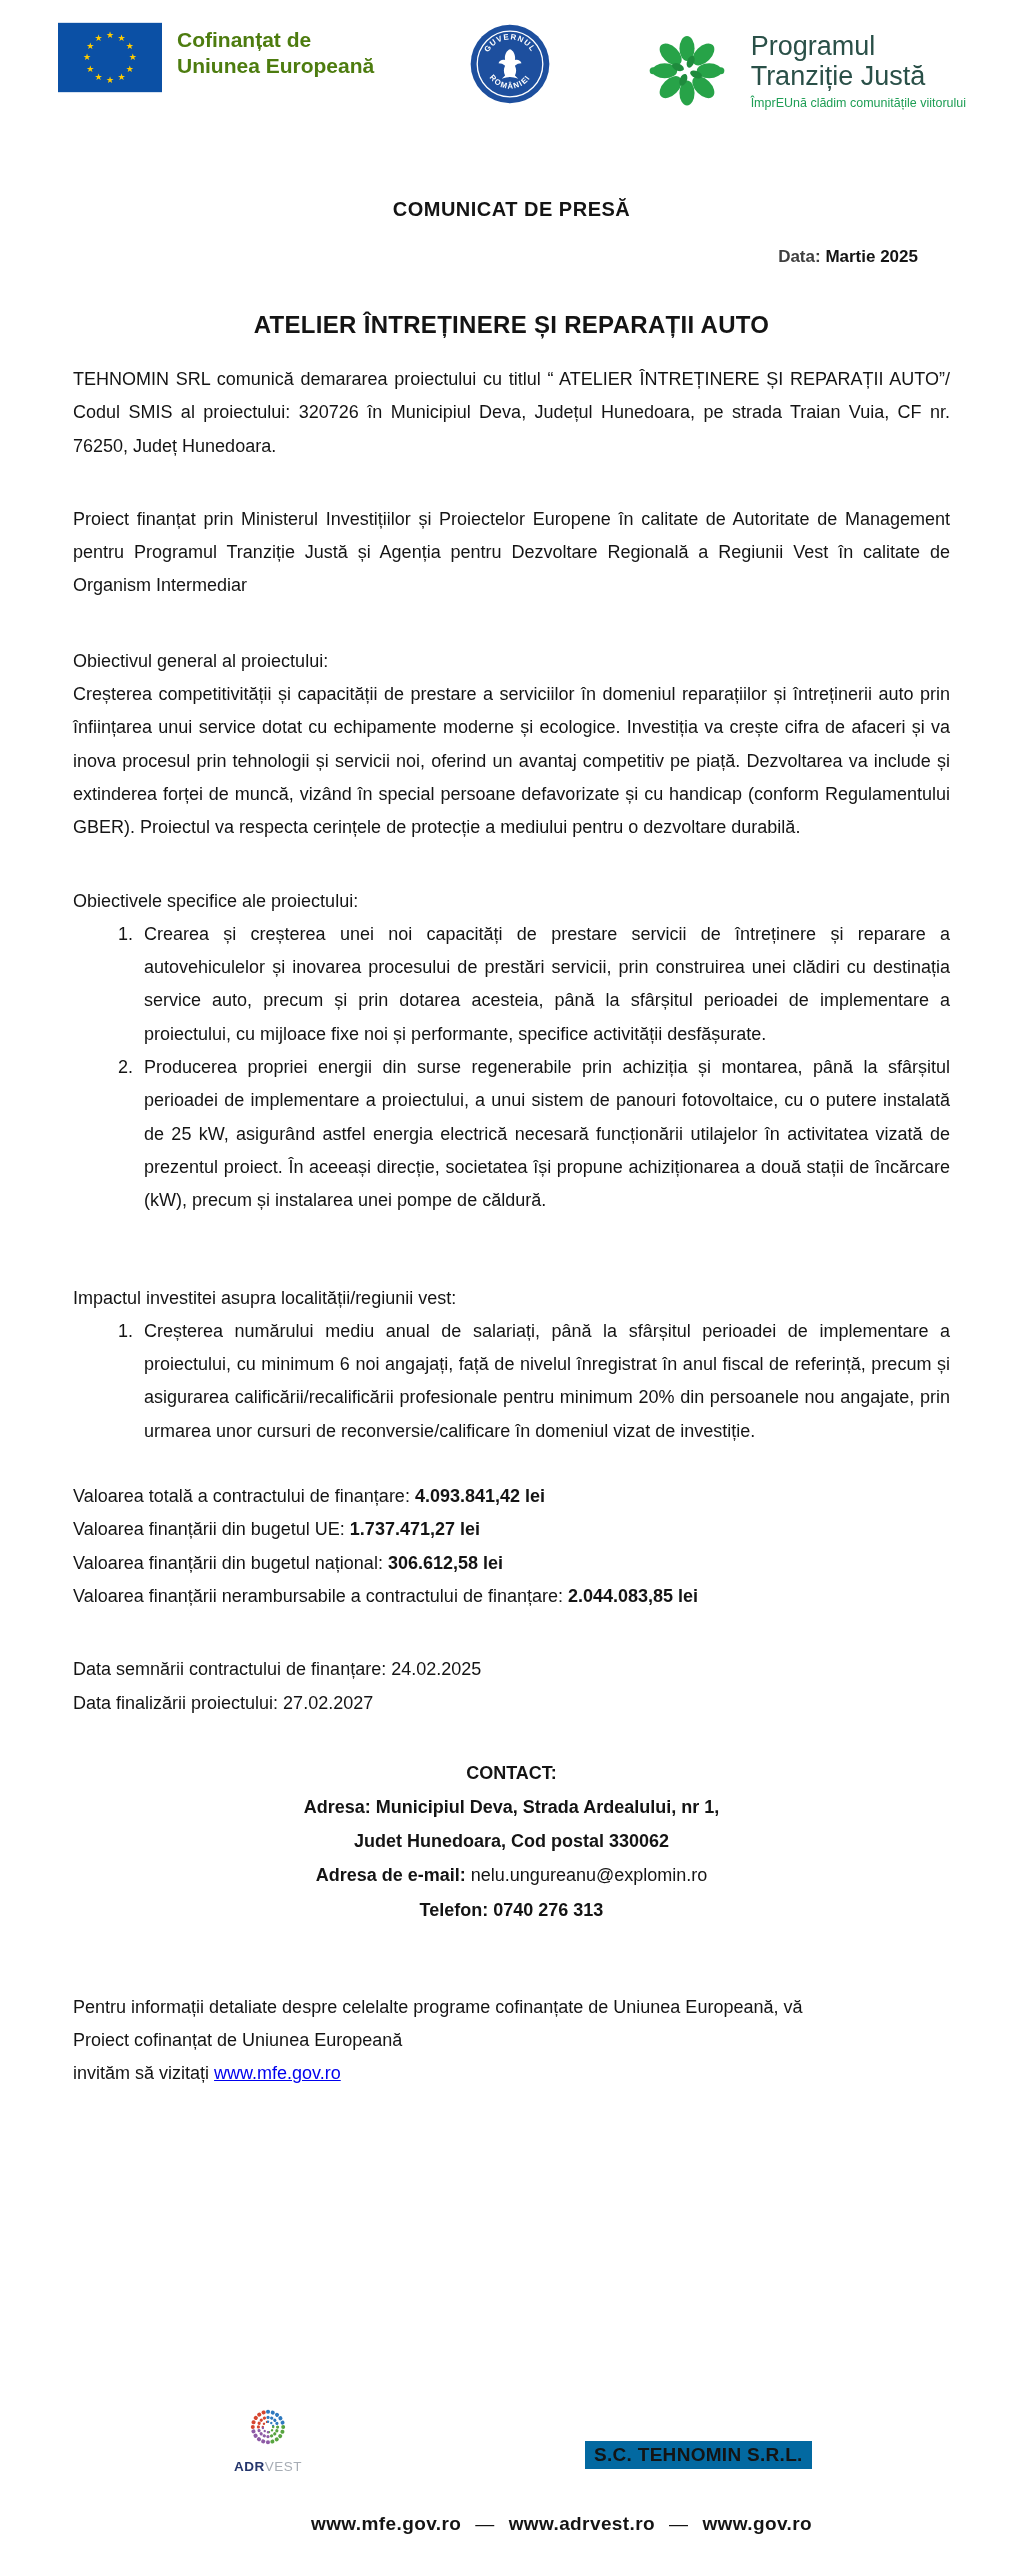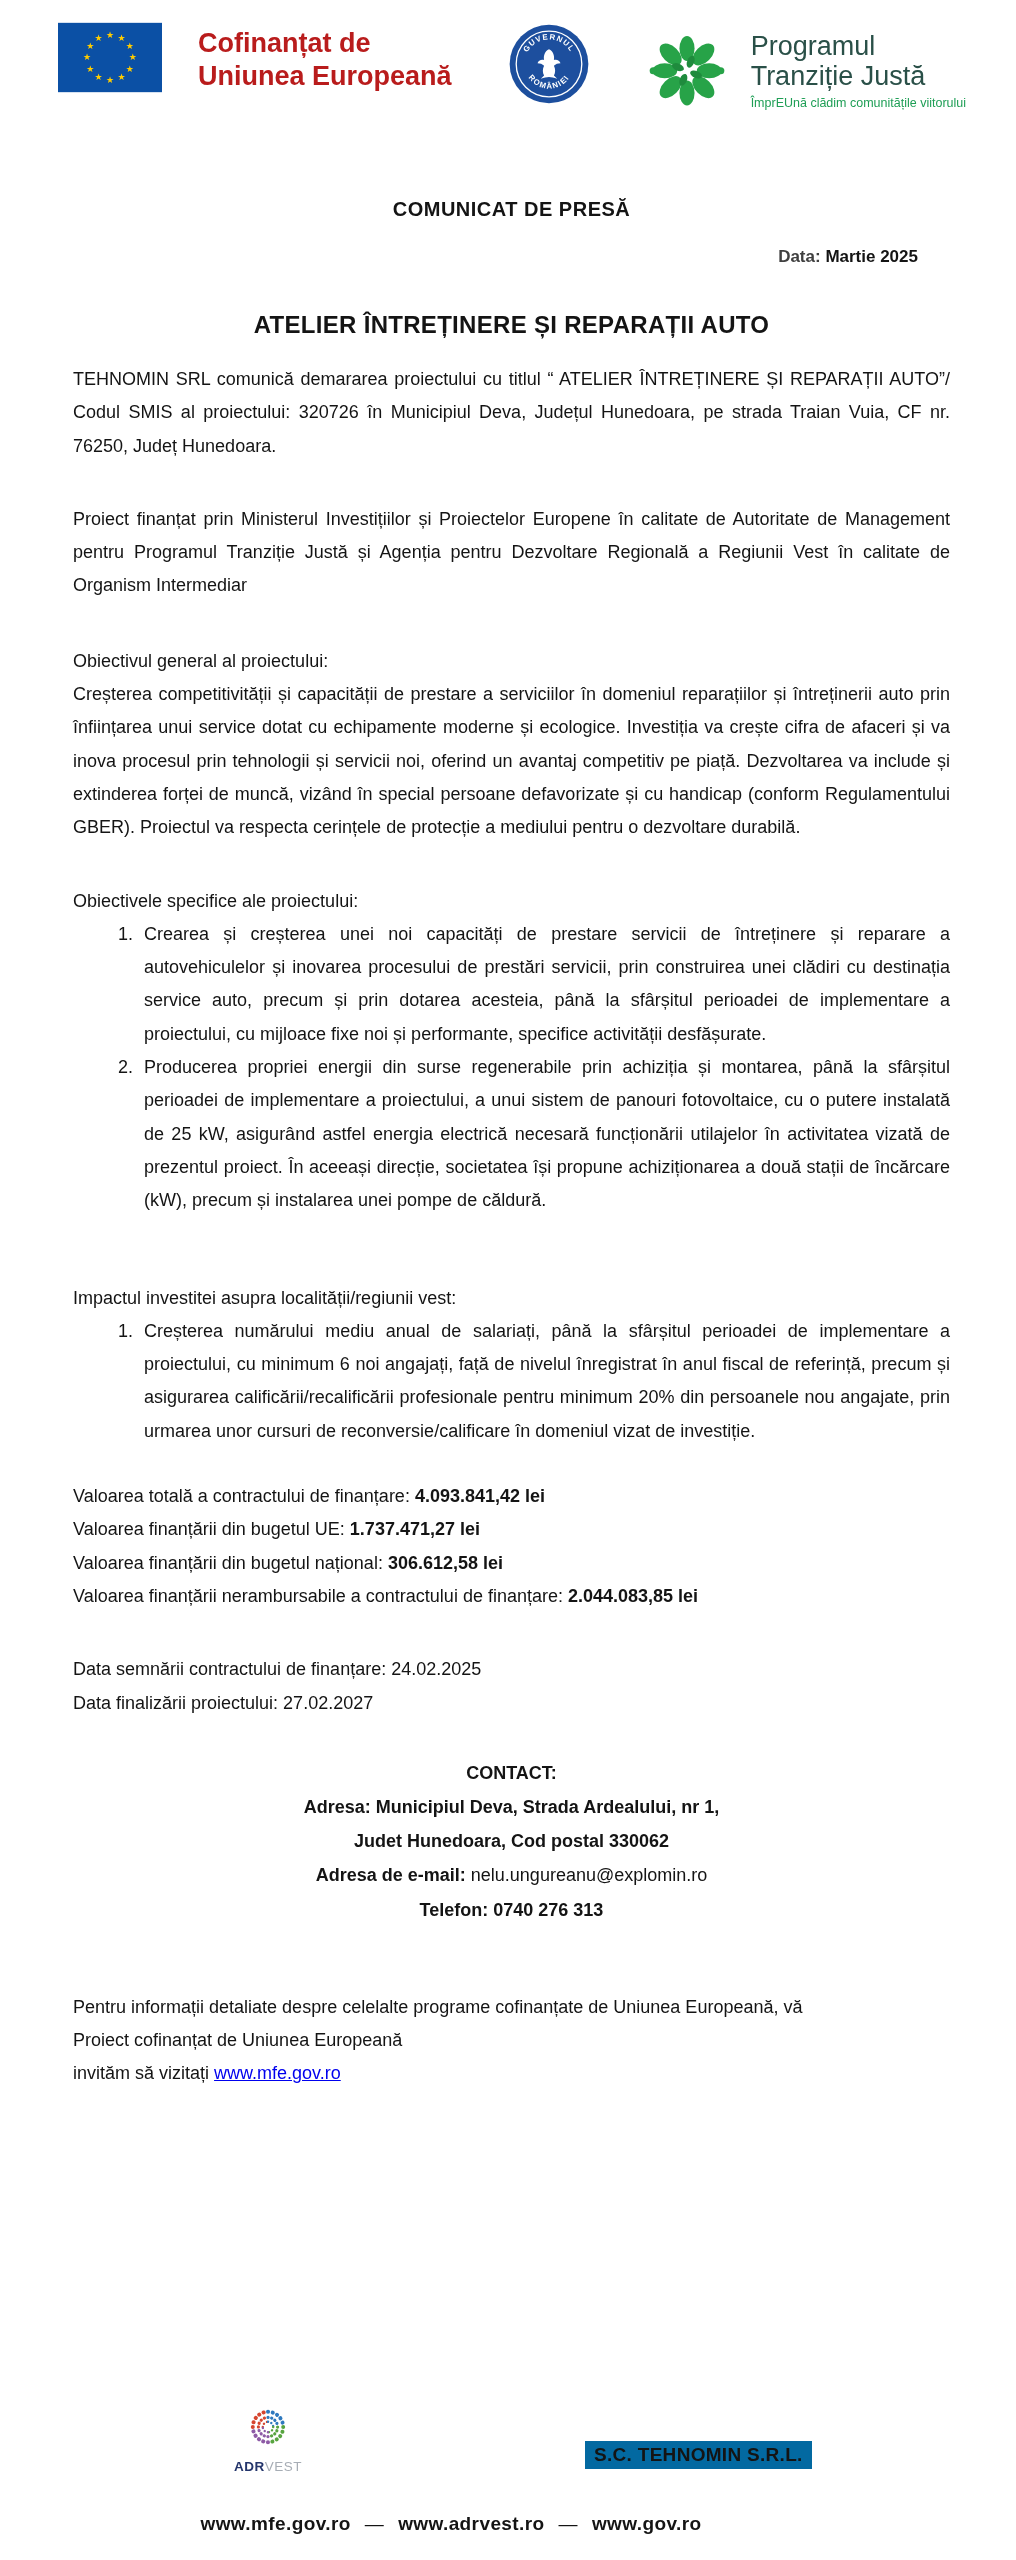--- a/index.html
+++ b/index.html
@@ -4,21 +4,21 @@
 <style>
   html,body { margin:0; padding:0; background:#ffffff; }
   .page {
     position:relative; width:1016px; height:2560px; background:#ffffff;
     font-family:"Liberation Sans","DejaVu Sans",sans-serif; color:#141414; overflow:hidden;
   }
   
   .logo-row { display:flex; justify-content:space-between; align-items:flex-start; padding:22px 50px 0 58px; }
   .eu-block { display:flex; gap:15px; align-items:flex-start; }
   .eu-flag  { width:104px; height:71px; display:block; }
-  .eu-text  { color:#b91c1c; font-weight:bold; font-size:27px; line-height:1.22; padding-top:5px;margin-left:21px; }
+  .eu-text  { color:#4d7c0f; font-weight:bold; font-size:21px; line-height:1.22; padding-top:5px; }
   .gov-seal { width:82px; height:82px; display:block; margin-top:1px; }
   .ptj-block { display:flex; gap:24px; align-items:flex-start; }
   .ptj-mark { width:80px; height:94px; display:block; }
   .ptj-text { padding-top:9px; }
   .ptj-title { color:#2a5048; font-size:27px; line-height:1.12; }
   .ptj-tagline { color:#1e9e55; font-size:12.5px; margin-top:5px; }
   
   .cw { margin-left:73px; margin-right:66px; }
   .doc-title { text-align:center; font-size:20px; font-weight:bold; letter-spacing:.5px; margin-top:82px; }
   .date-line { text-align:right; padding-right:32px; margin-top:26px; font-size:17px; font-weight:bold; }
@@ -42,21 +42,21 @@
   .footer-note { margin-top:64px; text-align:left; font-size:18px; line-height:1.85; }
   .mfe-link { color:#0000ee; text-decoration:underline; }
   
   .bottom { position:absolute; left:0; top:2395px; width:812px; height:165px; }
   .adr-block { position:absolute; left:228px; top:8px; width:80px; text-align:center; }
   .adr-dots { width:48px; height:48px; display:block; margin:0 auto; }
   .adr-name { font-size:13.5px; letter-spacing:.5px; margin-top:8px; }
   .adr-bold { color:#24356b; font-weight:bold; }
   .adr-light { color:#a7adb5; }
   .company { position:absolute; left:585px; top:46px; font-size:19px; font-weight:bold; background:#0369a1; padding:3px 9px; letter-spacing:.3px; }
-  .urls { position:absolute; left:0; top:118px; width:100%; text-align:center; font-size:19px; font-weight:bold; letter-spacing:.4px;padding-left:45px; }
+  .urls { position:absolute; left:0; top:118px; width:100%; text-align:right; font-size:19px; font-weight:bold; letter-spacing:.4px; }
   .urls .sep { padding:0 14px; font-weight:normal; }
 </style>
 </head>
 <body>
 
 <div class="page">
 
   <div class="logo-row">
     <div class="eu-block">
       <svg class="eu-flag" viewBox="0 0 150 100">

